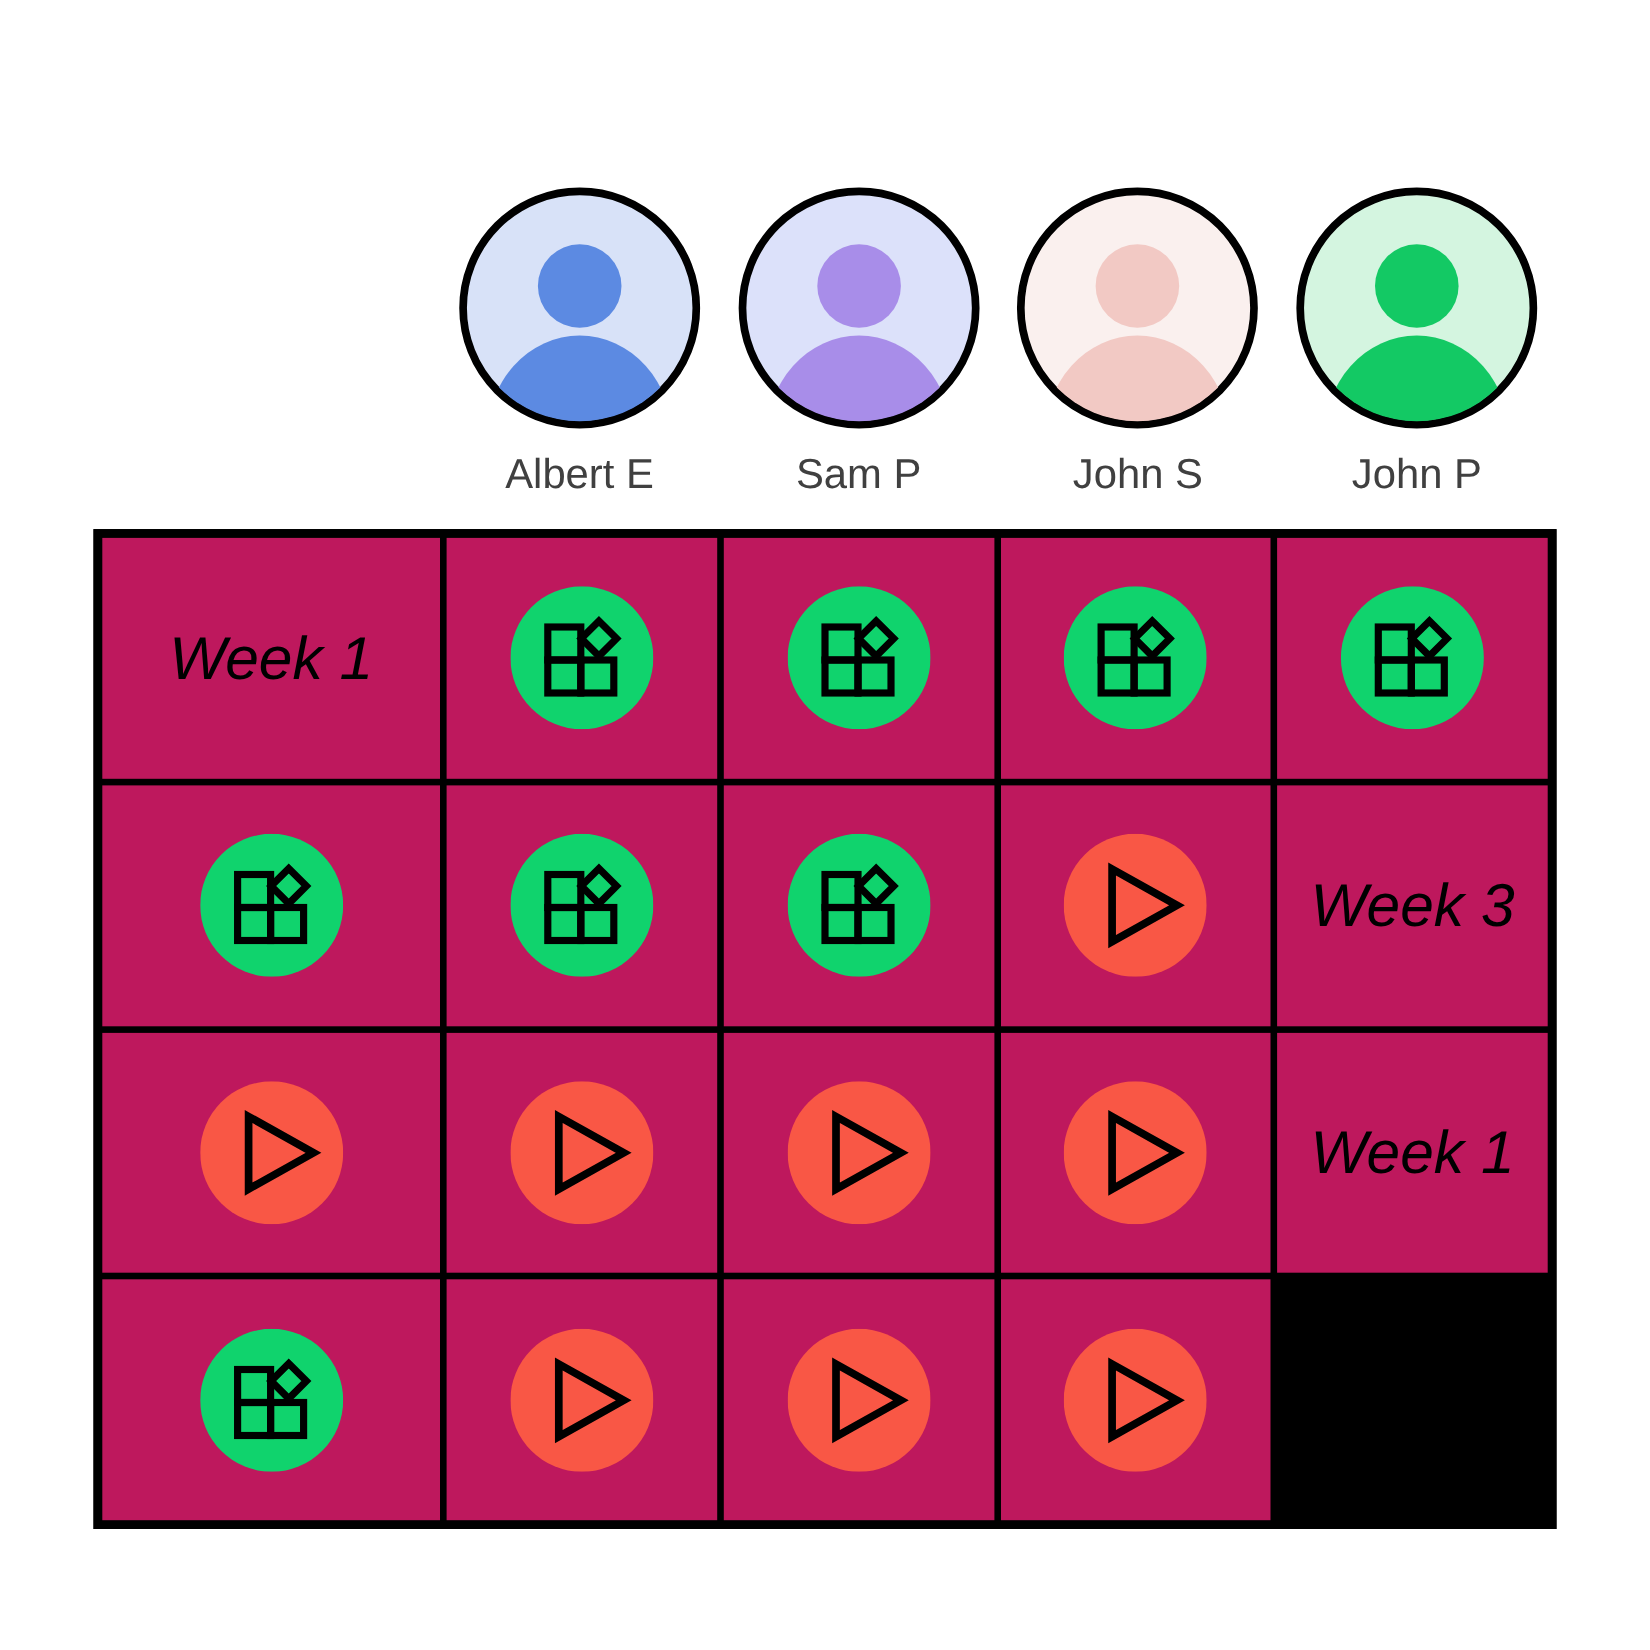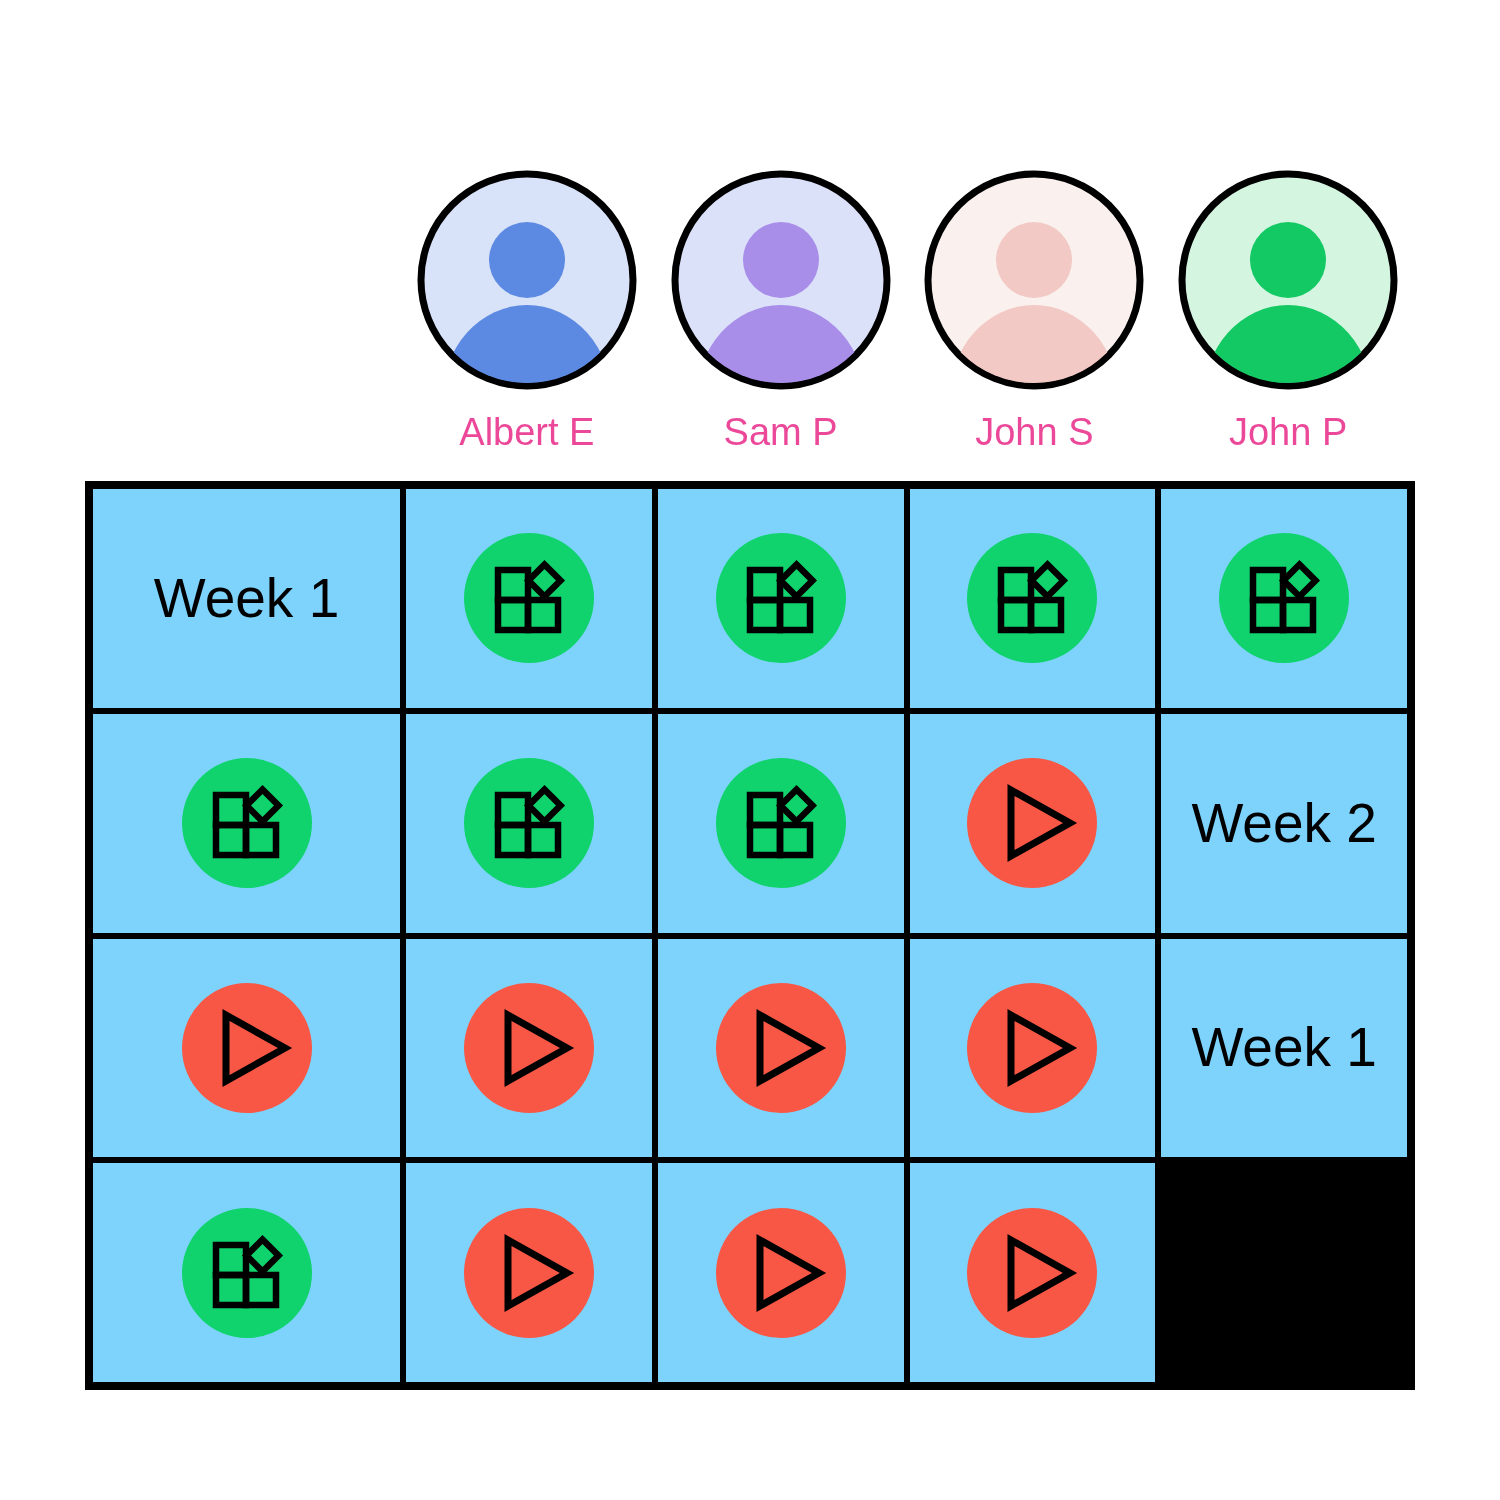--- a/index.html
+++ b/index.html
@@ -29,44 +29,45 @@
   }
   .person {
     display: flex;
     flex-direction: column;
     align-items: center;
   }
   .person-name {
     margin-top: 22px;
     font-size: 38px;
     line-height: 1.1;
-    color: #ec4899;
+    color: #404040;
     white-space: nowrap;
   }
 
   
   .status-table {
     position: absolute;
     left: 85px;
     top: 481px;
     width: 1330px;
     height: 909px;
     box-sizing: border-box;
     border: 8px solid #000000;
     background: #000000;
     display: grid;
     grid-template-columns: 307px 1fr 1fr 1fr 1fr;
     grid-template-rows: repeat(4, 1fr);
     gap: 6px;
   }
   .cell {
-    background: #7dd3fc;
+    background: #be185d;
     display: flex;
     align-items: center;
     justify-content: center;
+    font-style: italic;
   }
   .label-cell {
     font-size: 55px;
     line-height: 1;
   }
   .status-icon { display: block; }
 </style>
 </head>
 <body>
 
@@ -221,21 +222,21 @@
     </g>
   </svg>
       </div>
     <div class="cell status-cell">
         <svg class="status-icon" width="130" height="130" viewBox="0 0 130 130">
     <circle class="status-circle" cx="65" cy="65" r="65" fill="#F95745"></circle>
     <path d="M44 32 L103 65 L44 98 Z" fill="none" stroke="#000000" stroke-width="7"></path>
   </svg>
       </div>
 
-    <div class="cell label-cell">Week 2</div>
+    <div class="cell label-cell">Week 3</div>
     <div class="cell status-cell">
         <svg class="status-icon" width="130" height="130" viewBox="0 0 130 130">
     <circle class="status-circle" cx="65" cy="65" r="65" fill="#F95745"></circle>
     <path d="M44 32 L103 65 L44 98 Z" fill="none" stroke="#000000" stroke-width="7"></path>
   </svg>
       </div>
     <div class="cell status-cell">
         <svg class="status-icon" width="130" height="130" viewBox="0 0 130 130">
     <circle class="status-circle" cx="65" cy="65" r="65" fill="#F95745"></circle>
     <path d="M44 32 L103 65 L44 98 Z" fill="none" stroke="#000000" stroke-width="7"></path>

